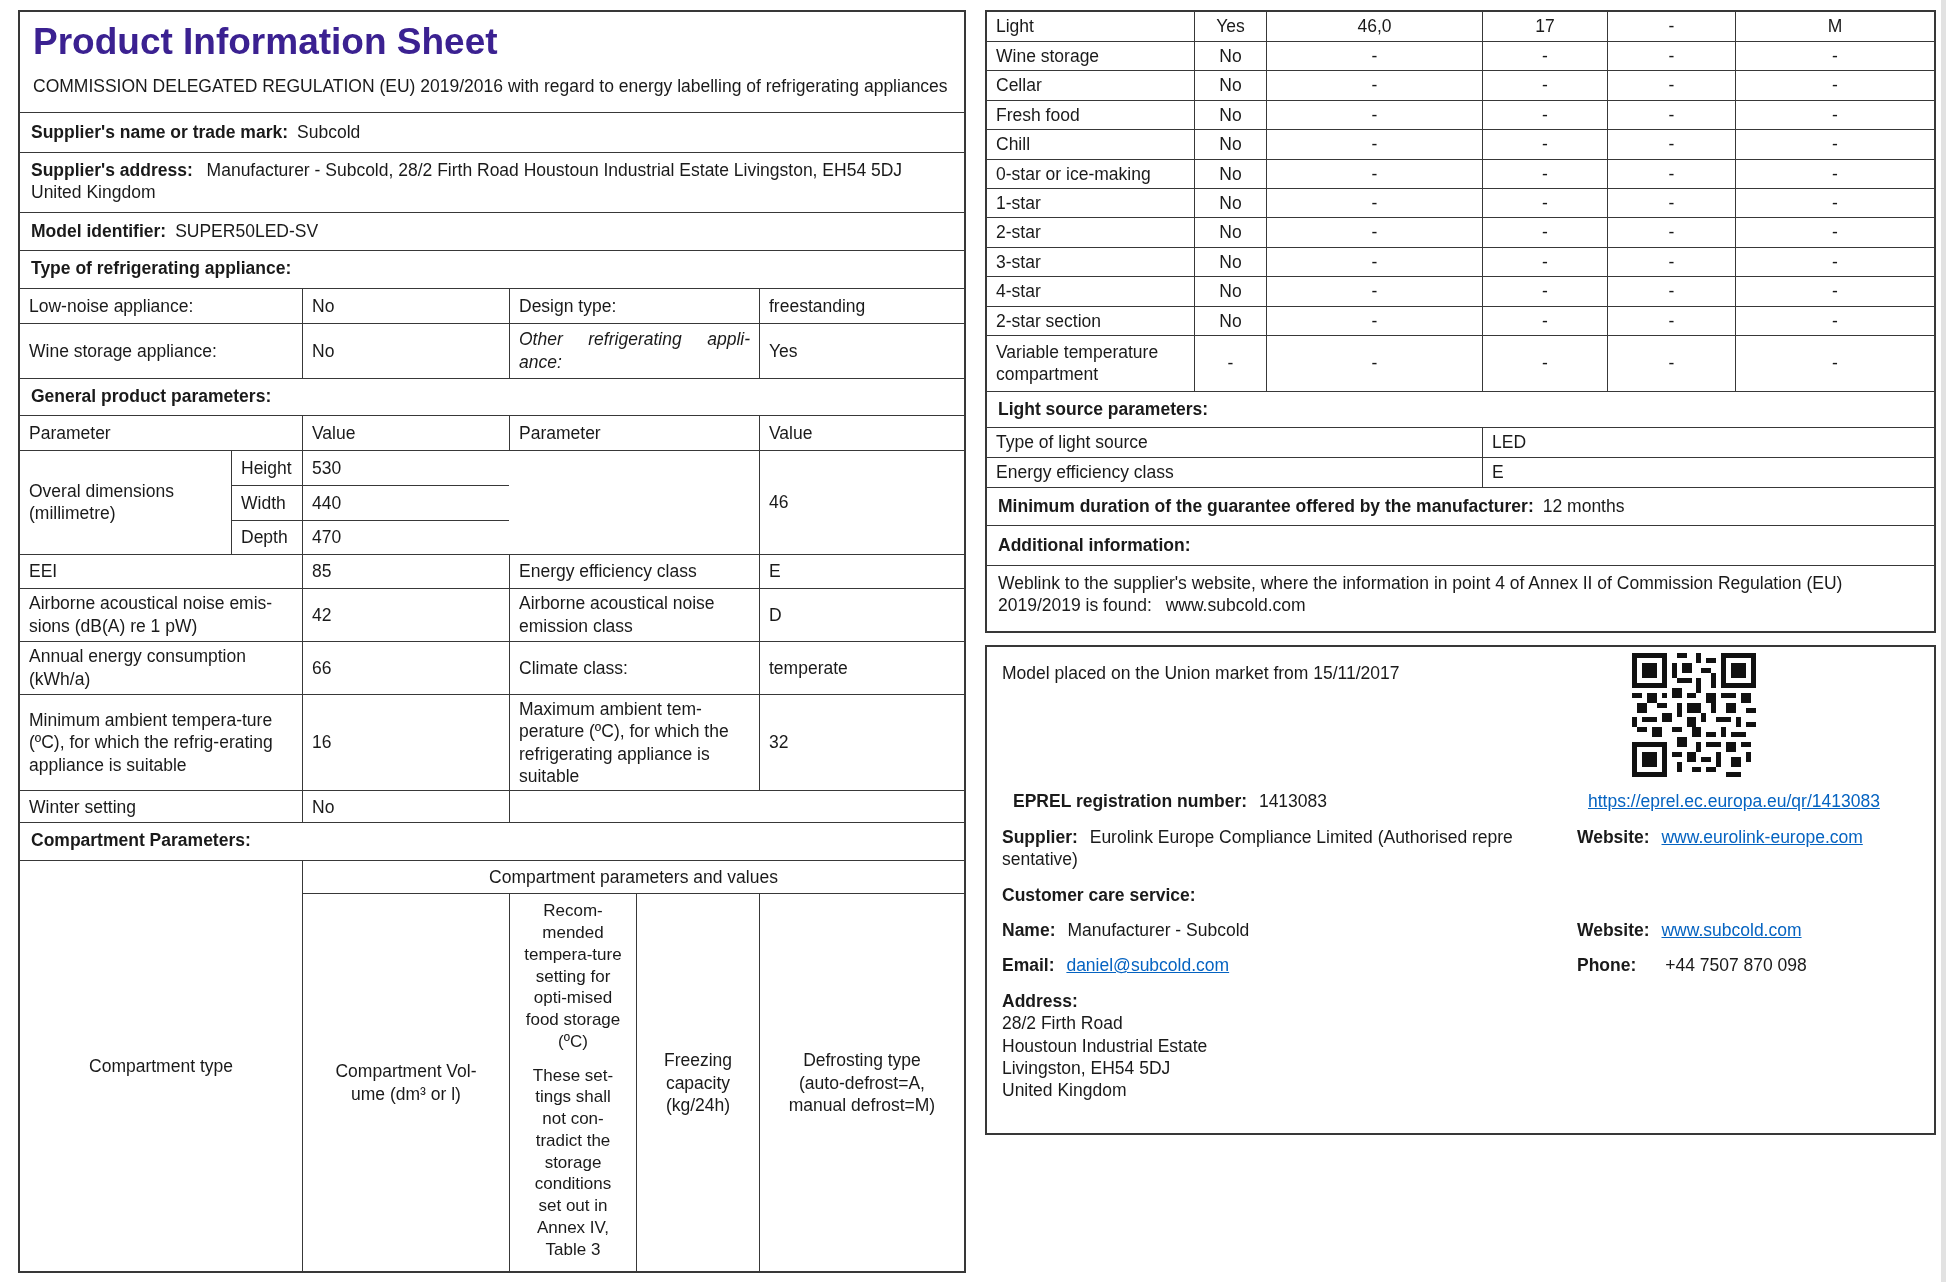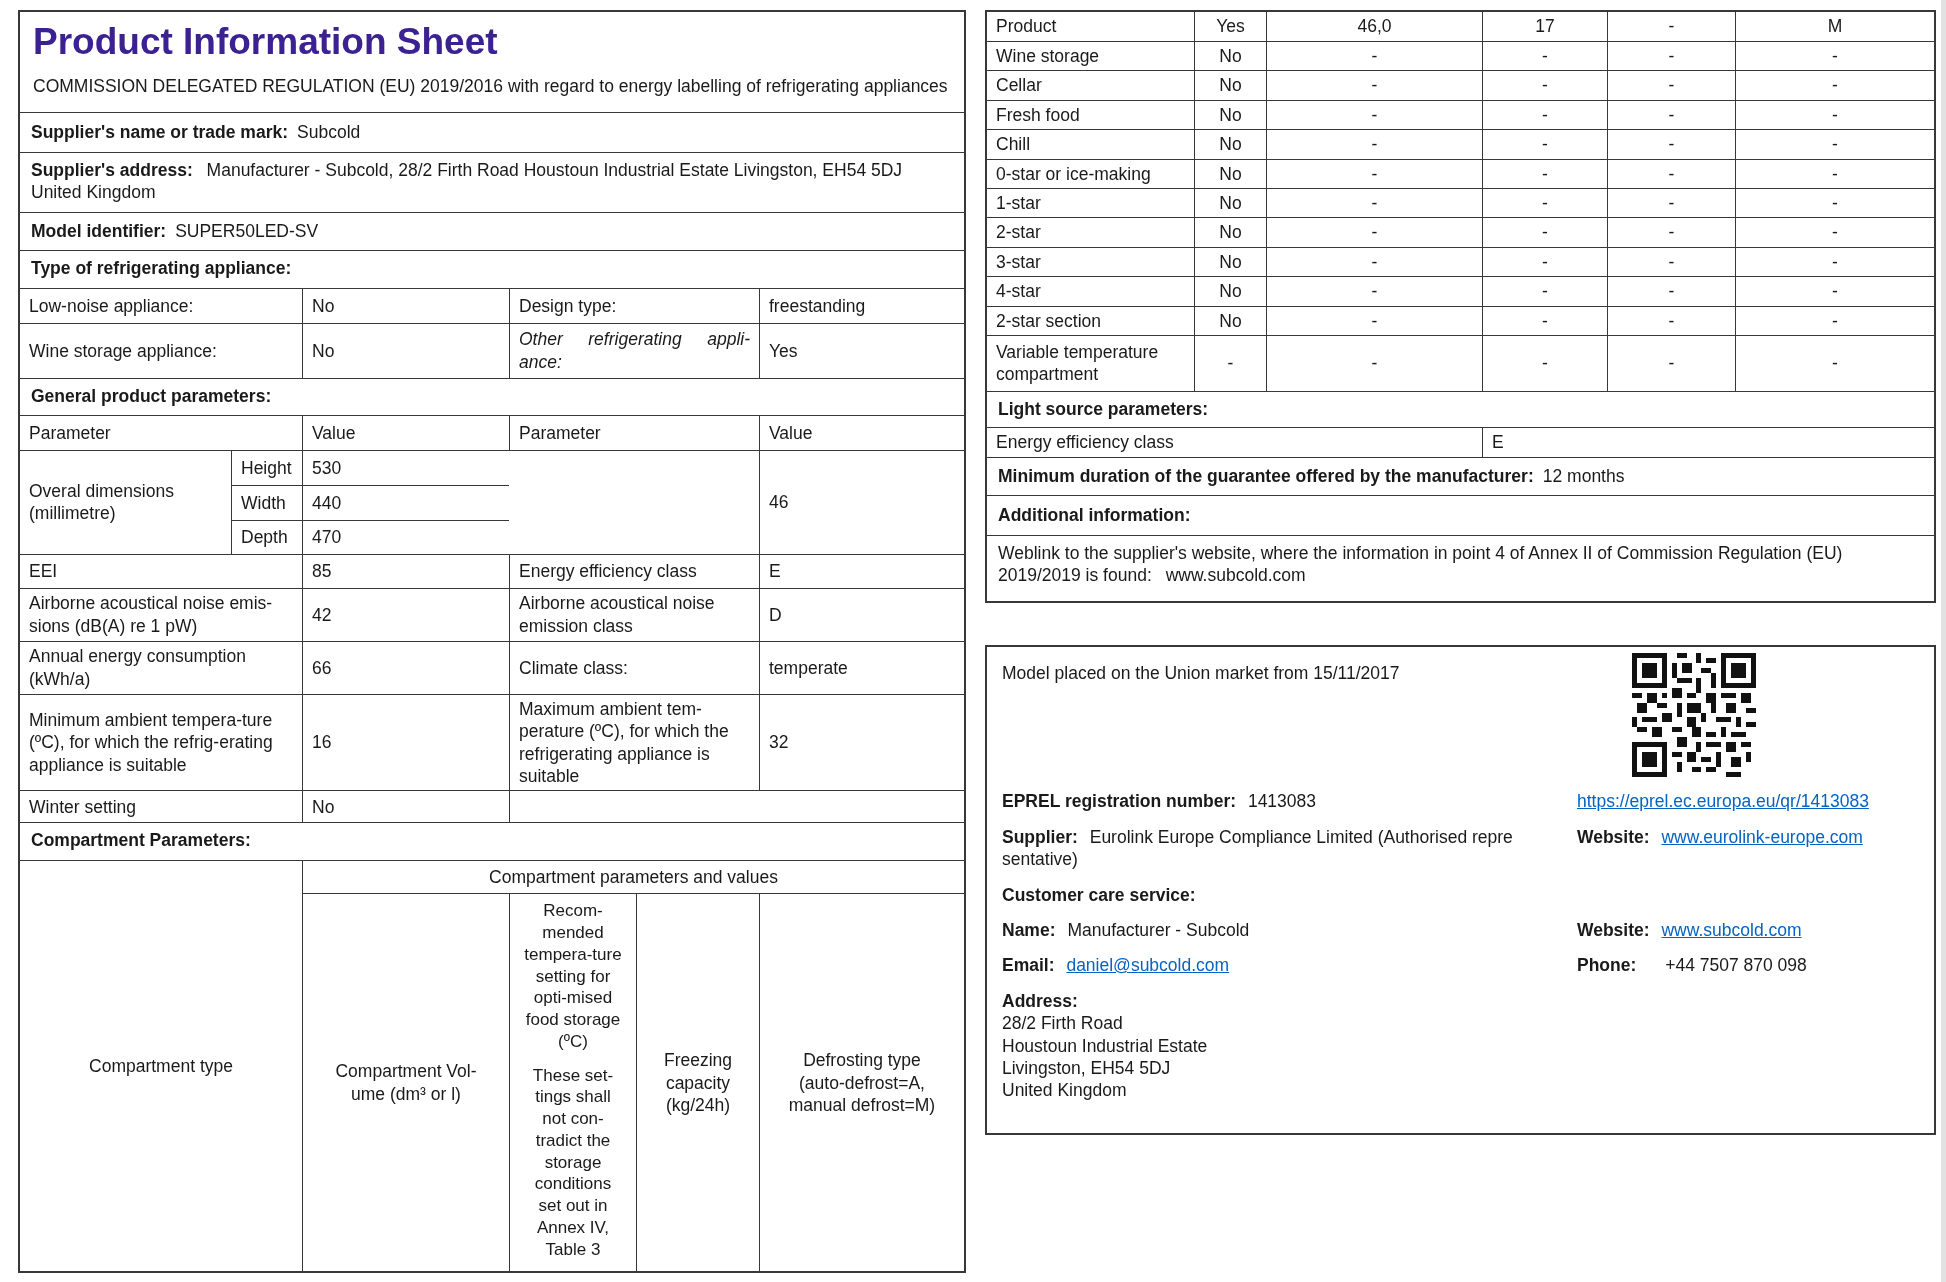--- a/index.html
+++ b/index.html
@@ -36,21 +36,21 @@
   
   #right { left:985px; top:10px; width:951px; }
   .cols6 { grid-template-columns:207px 72px 216px 125px 128px 1fr; }
   .cols2 { grid-template-columns:495px 1fr; }
   .rrow  { min-height:29px; }
   .rrow2 { min-height:56px; }
 
   
   #regbox { left:985px; top:645px; width:951px; height:490px; padding:12px 15px; }
   .flexrow { display:flex; }
-  .lcol { width:575px; flex:none; padding-right:28px; }
+  .lcol { width:575px; flex:none; padding-right:28px;margin-left:11px; }
   .lcolwide { width:590px; flex:none; padding-right:10px; }
   .rcol { flex:1; }
   #qr { position:absolute; left:645px; top:6px; width:124px; height:124px; }
   .mt { margin-top:13px; }
 
   #edge { right:0; top:0; width:5px; height:1282px; background:#e2e2e2; }
 </style>
 </head>
 <body>
 
@@ -158,21 +158,21 @@
     </div>
     <div class="cell center" style="grid-row:2;grid-column:4;border-top:1.5px solid #383838;padding:4px 8px;">Freezing capacity (kg/24h)</div>
     <div class="cell center" style="grid-row:2;grid-column:5;border-top:1.5px solid #383838;padding:4px 20px;">Defrosting type (auto-defrost=A, manual defrost=M)</div>
   </div>
 
 </div>
 
 <div id="right" class="abs panel">
 
   <div class="row grid cols6 rrow">
-    <div class="cell first">Product</div>
+    <div class="cell first">Light</div>
     <div class="cell center">Yes</div>
     <div class="cell center">46,0</div>
     <div class="cell center">17</div>
     <div class="cell center">-</div>
     <div class="cell center">M</div>
   </div>
   <div class="row grid cols6 rrow">
     <div class="cell first">Wine storage</div>
     <div class="cell center">No</div>
     <div class="cell center">-</div>
@@ -256,20 +256,24 @@
     <div class="cell first">Variable temperature compartment</div>
     <div class="cell center">-</div>
     <div class="cell center">-</div>
     <div class="cell center">-</div>
     <div class="cell center">-</div>
     <div class="cell center">-</div>
   </div>
 
   <div class="row headrow" style="min-height:36px;">Light source parameters:</div>
 
+  <div class="row grid cols2" style="min-height:30px;">
+    <div class="cell first">Type of light source</div>
+    <div class="cell">LED</div>
+  </div>
   <div class="row grid cols2" style="min-height:30px;">
     <div class="cell first">Energy efficiency class</div>
     <div class="cell">E</div>
   </div>
 
   <div class="row plain" style="min-height:38px; display:flex; align-items:center;">
     <span class="label-inline">Minimum duration of the guarantee offered by the manufacturer:</span>
     <span style="margin-left:9px;">12 months</span>
   </div>
 

